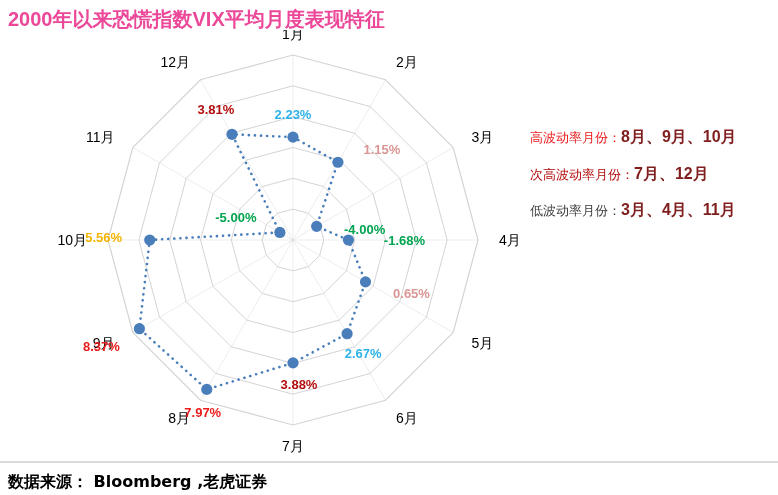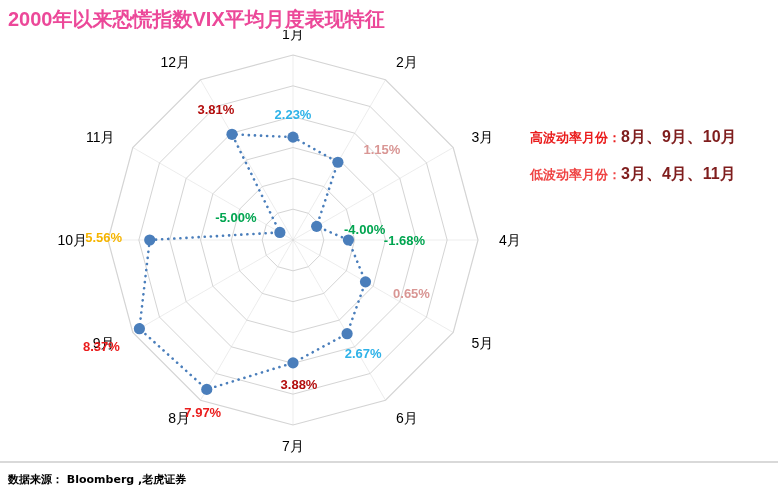--- a/index.html
+++ b/index.html
@@ -18,29 +18,29 @@
     position:absolute;left:0;top:30px;width:520px;height:425px;
   }
   #chart-svg{display:block;}
   #legend{
     position:absolute;left:530px;top:128px;width:246px;
   }
   .legend-row{
     font-size:13px;font-weight:bold;
     margin-bottom:19px;white-space:nowrap;line-height:1.1;
   }
-  .legend-cat{font-weight:bold;}
+  .legend-cat{font-weight:normal;}
   .legend-months{color:#7f1d1d;font-weight:bold;font-size:16px;}
   #footer-rule{
     position:absolute;left:0;top:461px;width:778px;height:2px;
     background:#d9d9d9;
   }
   #source-note{
     position:absolute;left:8px;top:472px;
-    font-size:11px;font-weight:bold;color:#000000;
+    font-size:16px;font-weight:bold;color:#000000;
     font-family:"DejaVu Sans",sans-serif;white-space:nowrap;
   }
   .axis-label{
     font-family:"Liberation Sans","DejaVu Sans",sans-serif;
     font-size:14px;fill:#000000;font-weight:normal;
   }
   .value-label{
     font-family:"Liberation Sans","DejaVu Sans",sans-serif;
     font-size:13px;font-weight:bold;
   }
@@ -117,17 +117,18 @@
         <text x="101.40" y="320.68" text-anchor="middle" class="value-label" fill="#ea1c1c">8.37%</text>
         <text x="103.73" y="212.00" text-anchor="middle" class="value-label" fill="#f5b400">5.56%</text>
         <text x="235.87" y="192.42" text-anchor="middle" class="value-label" fill="#00a550">-5.00%</text>
         <text x="215.98" y="84.31" text-anchor="middle" class="value-label" fill="#b30d0d">3.81%</text>
       </g>
   </svg>
 </div>
 
 <div id="legend">
     <div class="legend-row"><span class="legend-cat" style="color: rgb(234, 28, 28);">高波动率月份：</span><span class="legend-months">8月、9月、10月</span></div>
-    <div class="legend-row"><span class="legend-cat" style="color: #ef4444;">低波动率月份：</span><span class="legend-months">3月、4月、11月</span></div>
+    <div class="legend-row"><span class="legend-cat" style="color: rgb(179, 13, 13);">次高波动率月份：</span><span class="legend-months">7月、12月</span></div>
+    <div class="legend-row"><span class="legend-cat" style="color: #404040;">低波动率月份：</span><span class="legend-months">3月、4月、11月</span></div>
   </div>
 
 <div id="footer-rule"></div>
 <div id="source-note">数据来源： Bloomberg ,老虎证券</div>
 
 </body></html>

